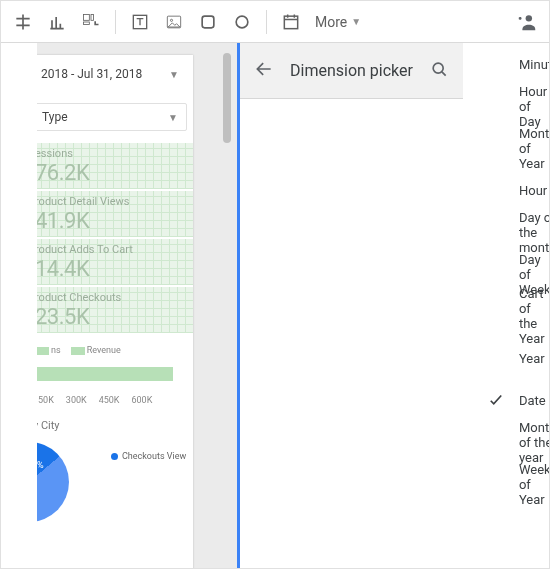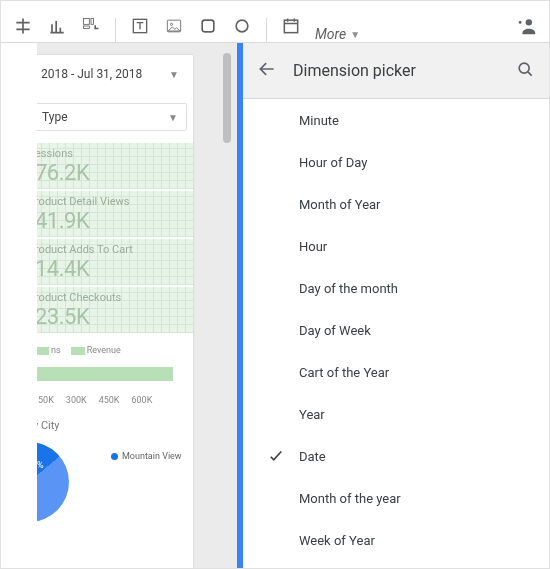--- a/index.html
+++ b/index.html
@@ -1,21 +1,21 @@
 <!DOCTYPE html>
 <html><head>
 <meta charset="utf-8">
 <style>
   * { box-sizing: border-box; margin: 0; padding: 0; font-family: Roboto, Arial, sans-serif; }
   body { width: 550px; height: 569px; overflow: hidden; background: #fff; border: 1px solid #e0e0e0; position: relative; }
 
   
   .toolbar {
-    height: 42px; display: flex; align-items: flex-end; padding: 0 6px;
-    border-bottom: 1px solid #dadada; background: #fff; gap: 2px; font-style: italic;
+    height: 42px; display: flex; align-items: center; padding: 0 6px;
+    border-bottom: 1px solid #dadada; background: #fff; gap: 2px;
   }
   .toolbar .group { display: flex; align-items: center; gap: 2px; }
   .tb-btn { width: 32px; height: 32px; display: flex; align-items: center; justify-content: center;
             color: #616161; border-radius: 2px; cursor: pointer; }
   .tb-btn svg { width: 20px; height: 20px; stroke: #616161; fill: none; }
   .tb-sep { width: 1px; height: 24px; background: #dadada; margin: 0 6px; }
   .more { display: flex; align-items: center; gap: 4px; color: #616161; font-size: 14px;
           padding: 0 6px; cursor: pointer; }
   .more .caret { font-size: 10px; opacity: .7; }
   .spacer { flex: 1; }
@@ -62,21 +62,21 @@
   .pie-leg{ font-size:9px; color:#666; display:flex; align-items:center; gap:4px; margin-left:42px; margin-top:-48px;}
   .pie-leg .dot{ width:7px; height:7px; border-radius:50%; background:#1a73e8;}
 
   
   .vscroll { position:absolute; left:186px; top:10px; width:8px; height:90px;
              background:#bfbfbf; border-radius:4px; }
 
   
   .panel {
     position:absolute; left:200px; right:0; top:0; bottom:0; background:#fff;
-    border-left:6px solid #3b82f6; display:flex; flex-direction:column;
+    border-left:3px solid #3b82f6; display:flex; 
   }
   .panel-head{
     height:56px; background:#f1f1f1; border-bottom:1px solid #d7d7d7;
     display:flex; align-items:center; padding:0 14px; gap:16px;
   }
   .panel-head .back{ cursor:pointer; color:#5f6368; }
   .panel-head .back svg{ width:20px;height:20px; stroke:#5f6368; fill:none; stroke-width:2;}
   .panel-head .title{ font-size:16px; color:#3c4043; flex:1;}
   .panel-head .search{ cursor:pointer; }
   .panel-head .search svg{ width:20px;height:20px; stroke:#5f6368; fill:none; stroke-width:2;}
@@ -202,21 +202,21 @@
         <span>600K</span>
       </div>
 
     <div class="subhdr">y City</div>
     <div style="display:flex;">
       <div class="pie">
         <div class="pct">14%</div>
       </div>
       <div class="pie-leg">
         <span class="dot"></span>
-        <span>Mountain View</span>
+        <span>Checkouts View</span>
       </div>
     </div>
   </div>
 
   <div class="vscroll"></div>
 
   <div class="panel">
     <div class="panel-head">
       <div class="back">
         <svg viewBox="0 0 24 24">

